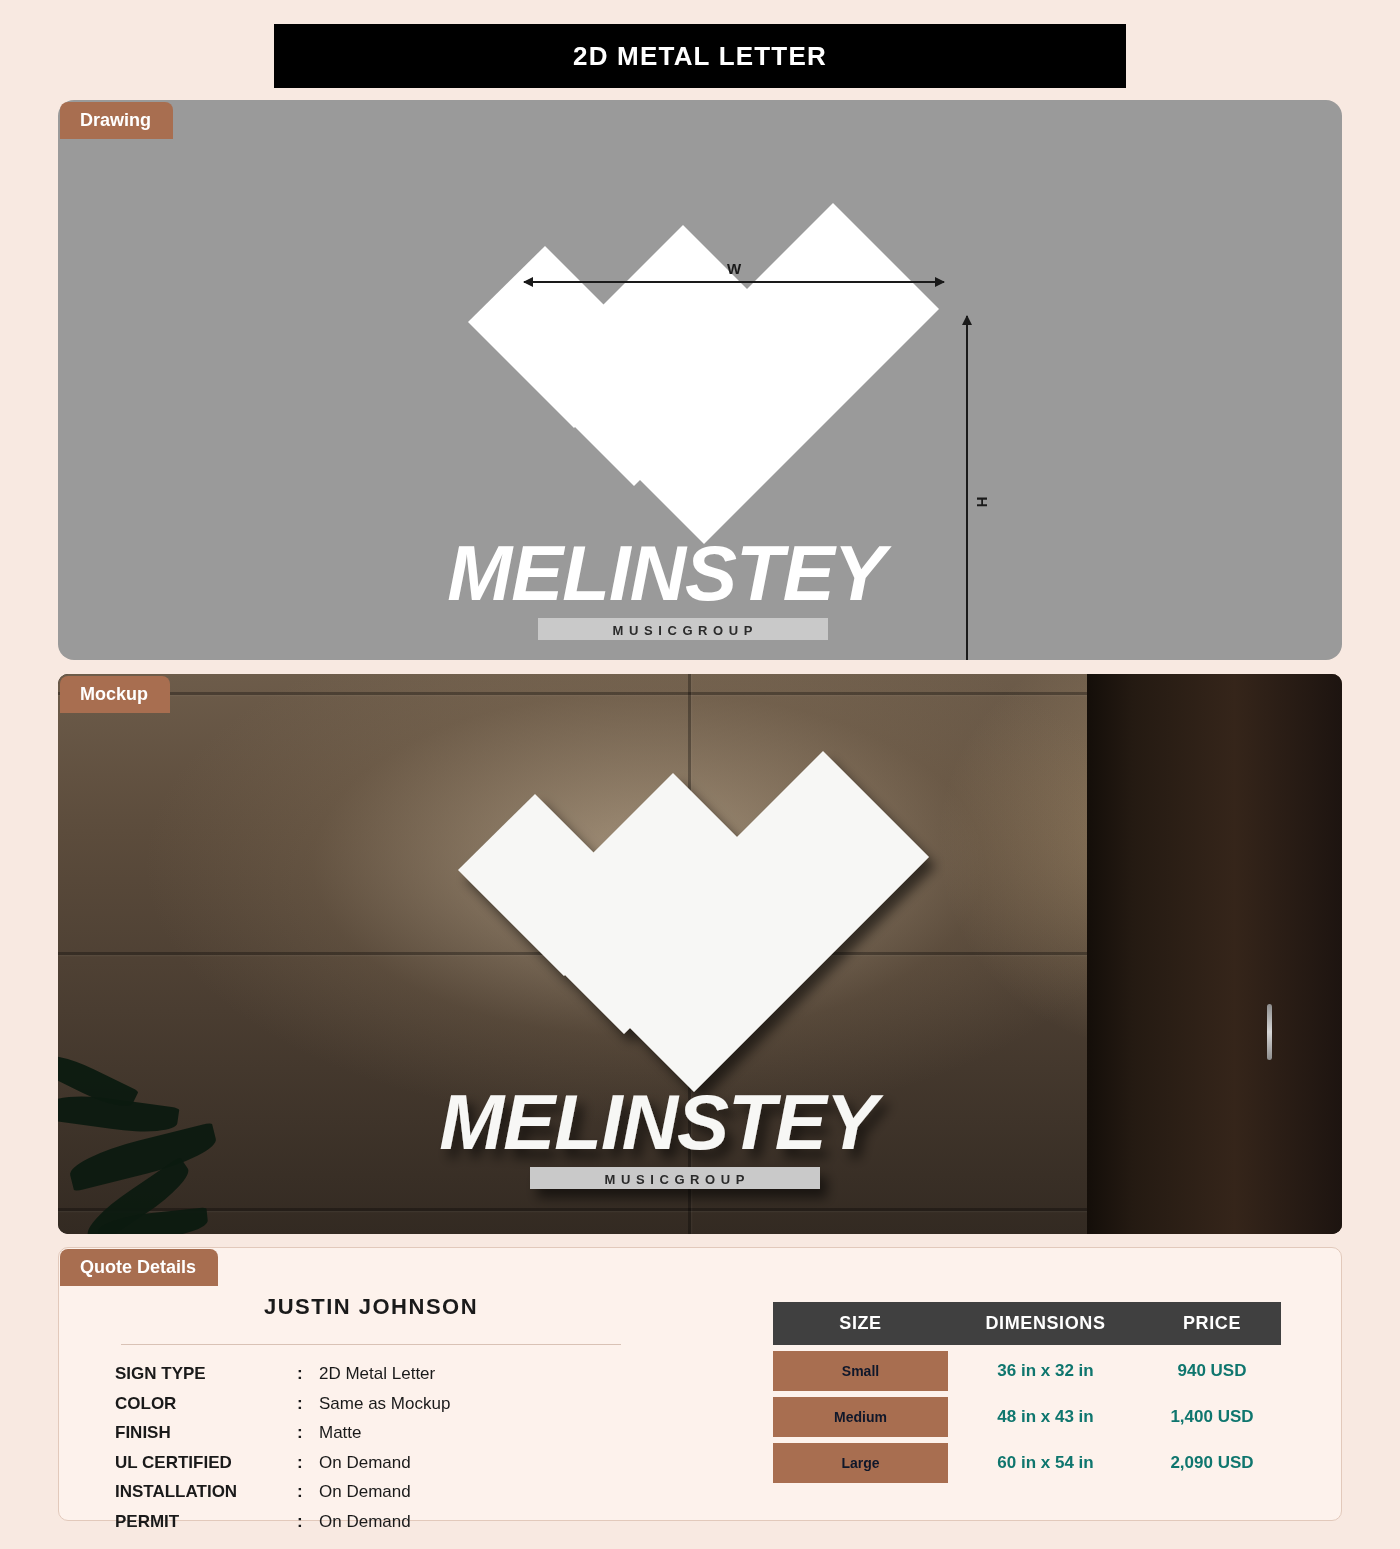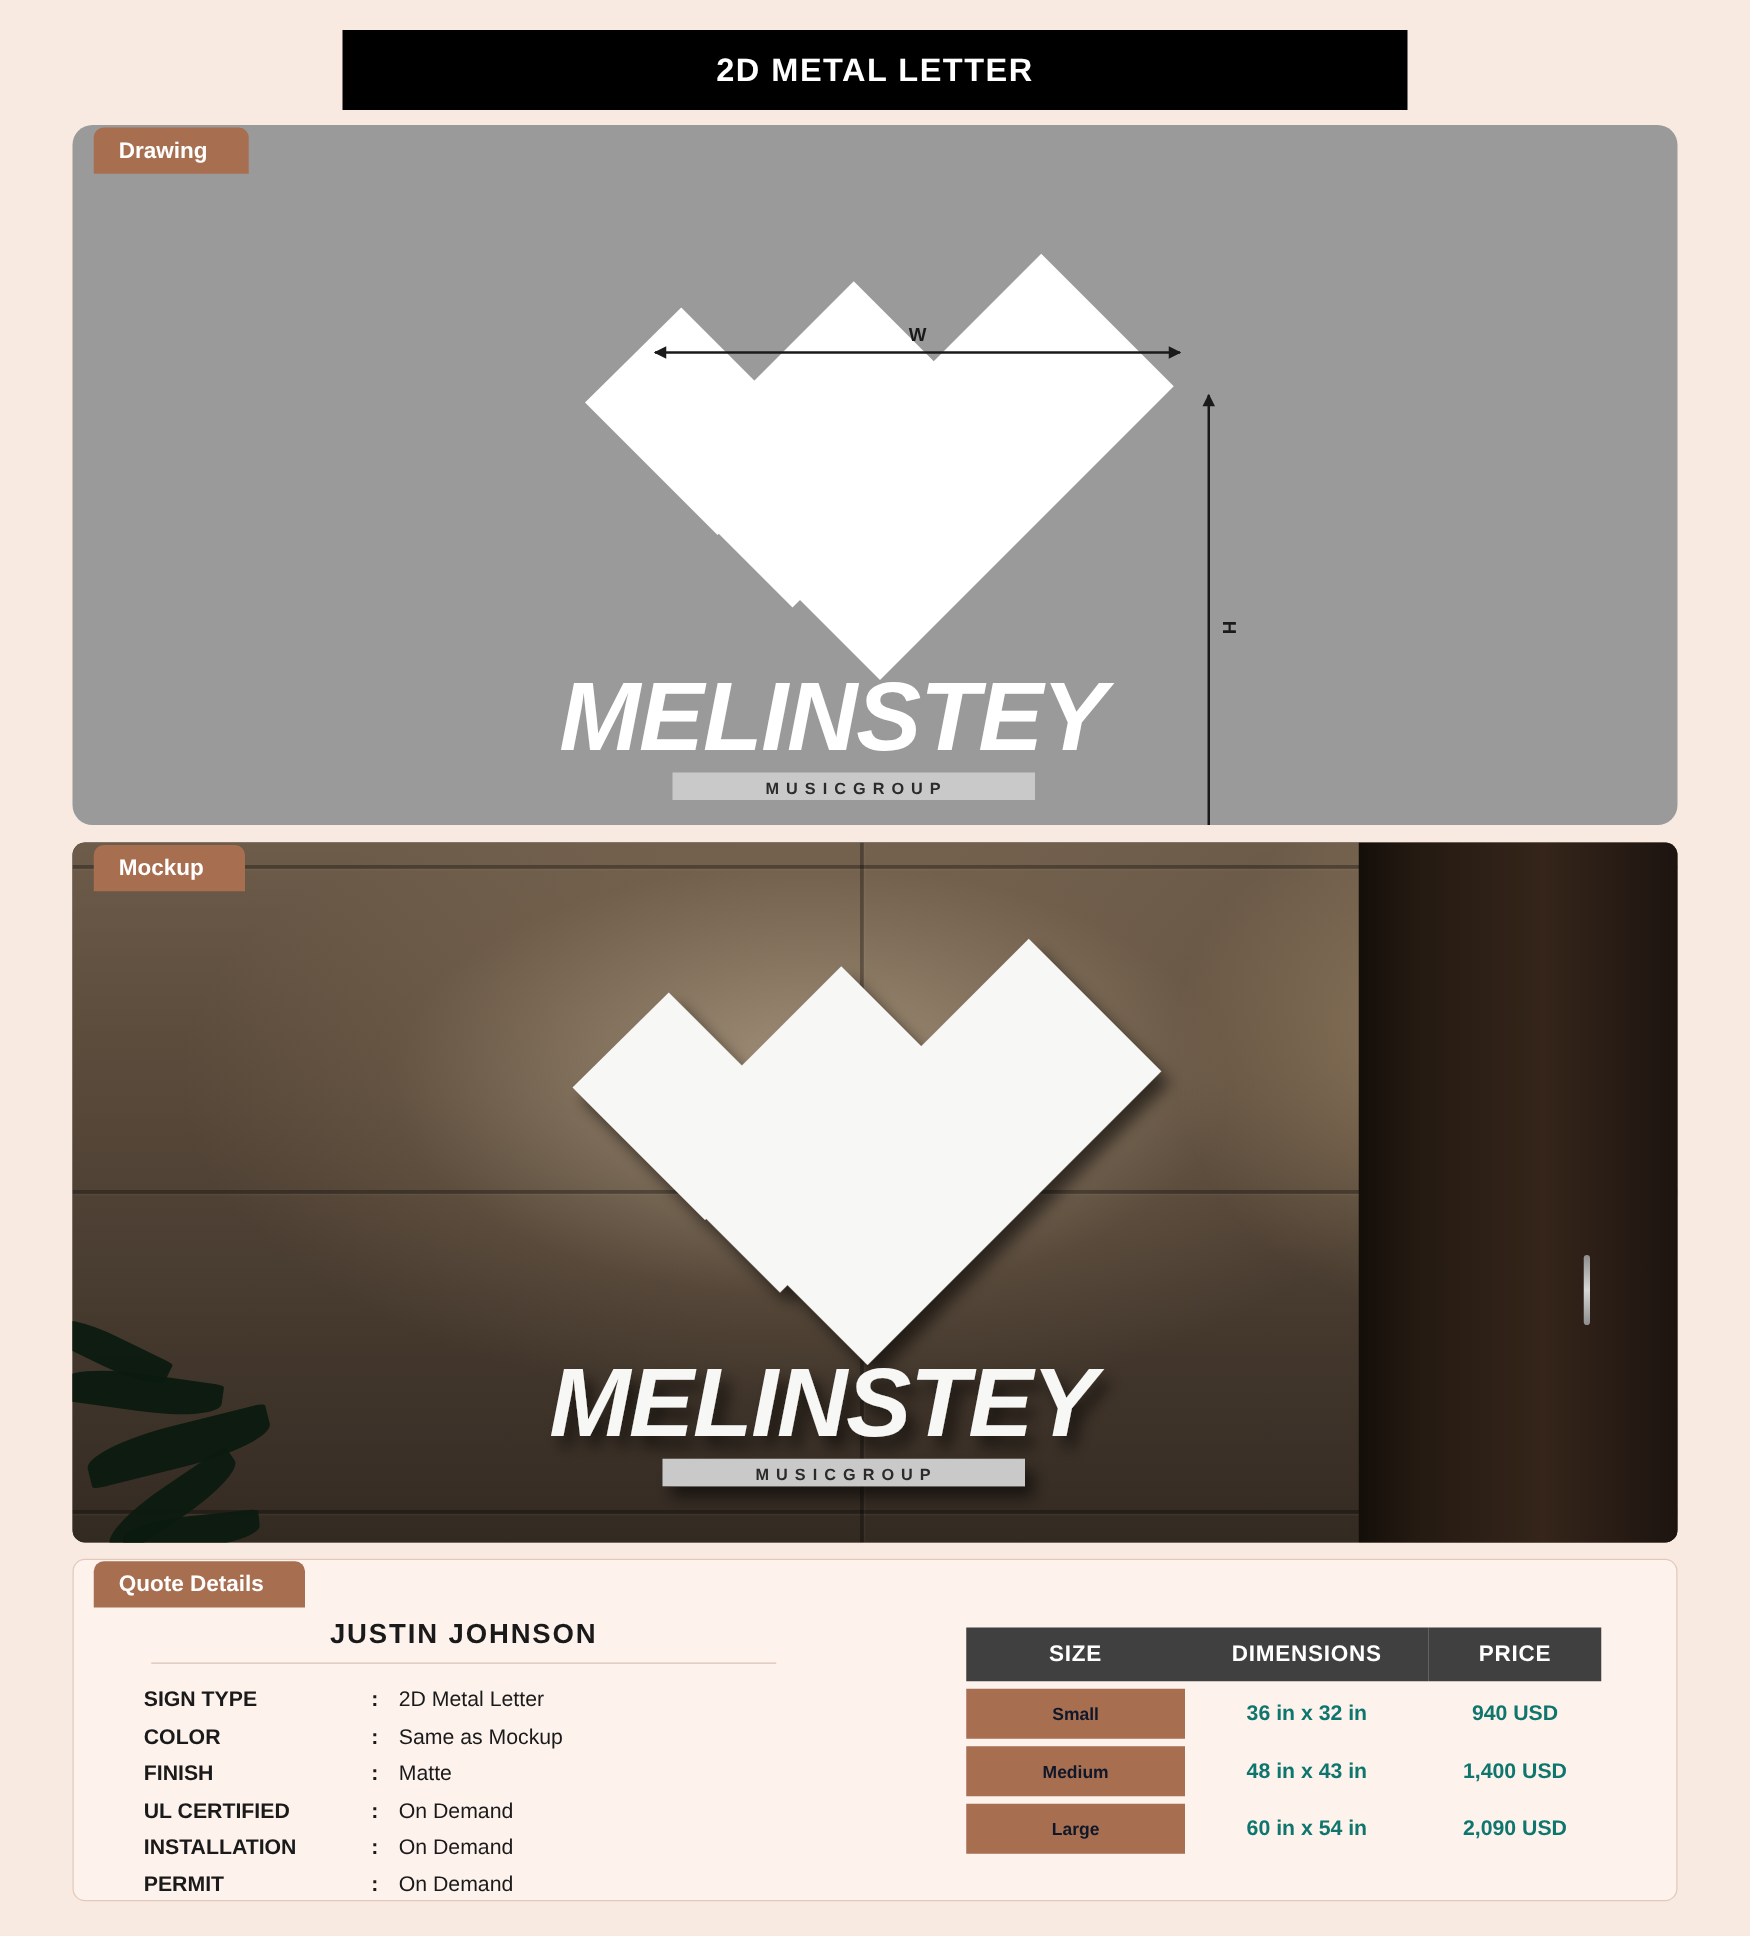--- a/index.html
+++ b/index.html
@@ -30,25 +30,24 @@
     letter-spacing: 1.2px;
   }
 
   
   .tab {
     position: absolute;
     background: #a86e50;
     color: #fff;
     font-size: 18px;
     font-weight: bold;
-    padding: 8px 33px 8px 20px;
+    padding: 8px 22px 8px 20px;
     border-top-left-radius: 8px;
     border-top-right-radius: 8px;
     z-index: 5;
-    margin-left: 15px;
   }
 
   
   .drawing-panel {
     position: absolute;
     left: 58px; top: 100px;
     width: 1284px; height: 560px;
     background: #9a9a9a;
     border-radius: 16px;
     overflow: hidden;
@@ -179,21 +178,21 @@
     position: absolute;
     left: 56px; top: 46px;
     width: 700px;
   }
   .client-name {
     text-align: center;
     font-size: 22px;
     font-weight: bold;
     letter-spacing: 1.5px;
     color: #1a1a1a;
-    padding-bottom: 10px;
+    padding-bottom: 24px;
     border-bottom: 1px solid #d9c2b5;
     width: 500px;
     margin-left: 6px;
   }
   .spec-table {
     margin-top: 14px;
     border-collapse: collapse;
   }
   .spec-table td {
     font-size: 17px;

